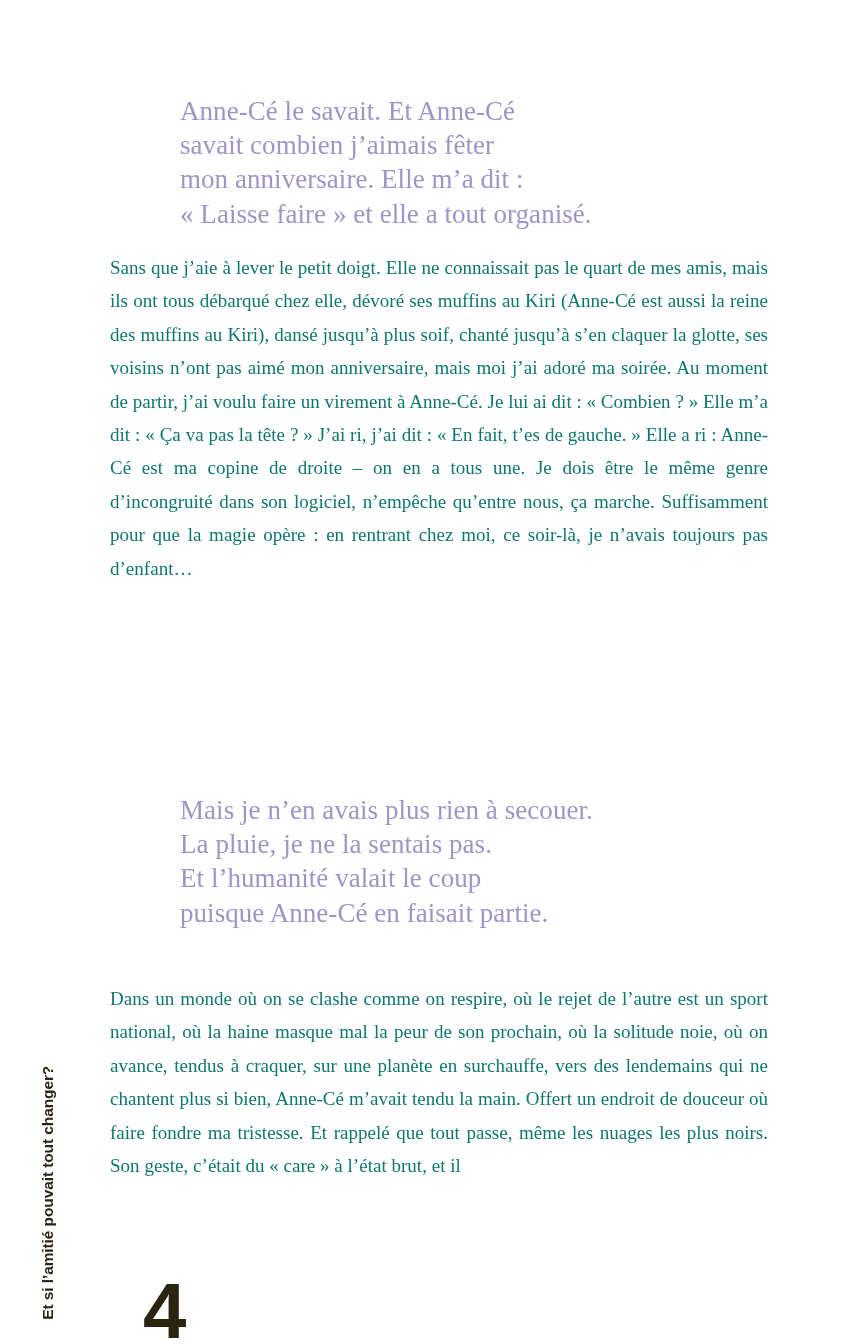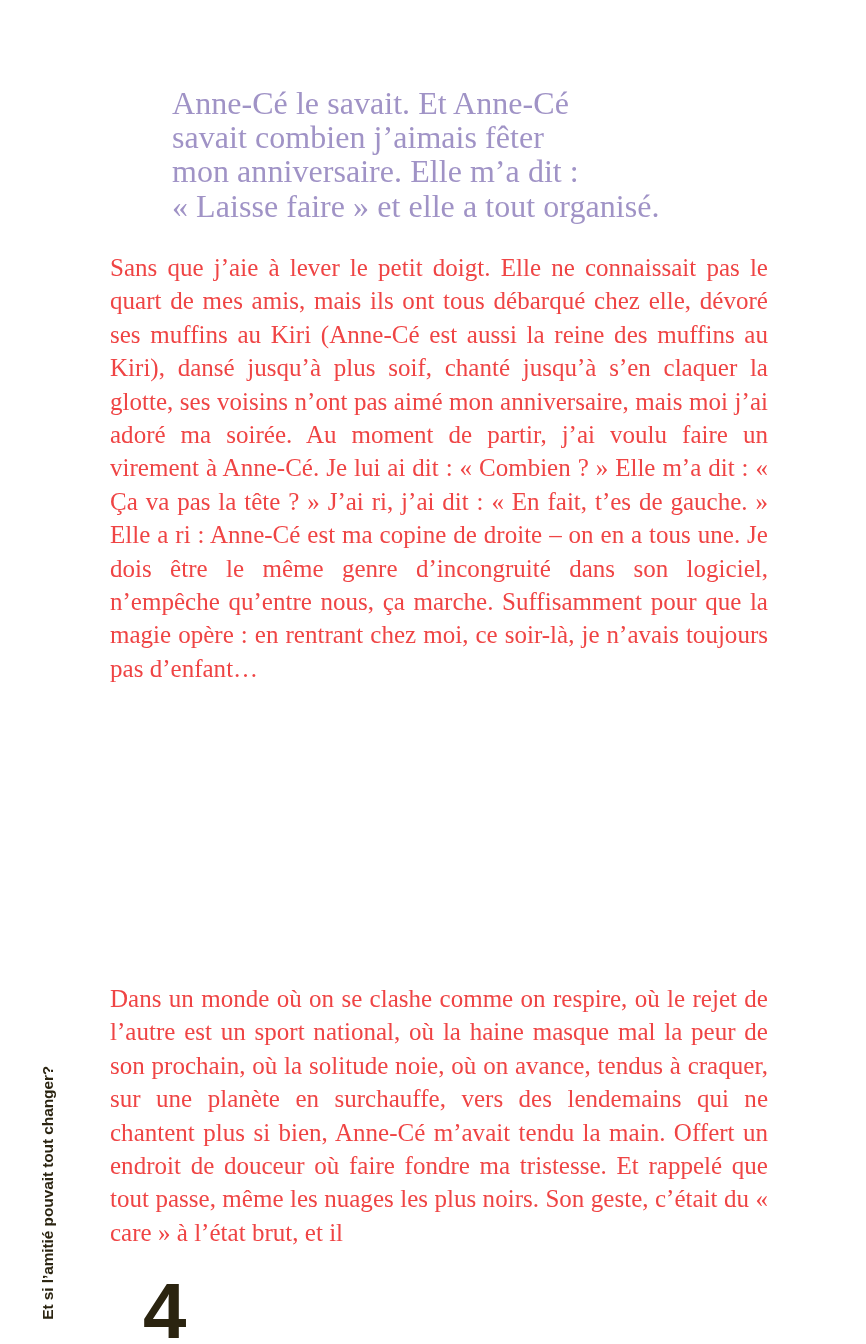--- a/index.html
+++ b/index.html
@@ -50,33 +50,33 @@
     position: absolute;
     left: 110px;
     top: 0;
     width: 658px;
     height: 1344px;
   }
 
   
   .pullquote {
     color: #a093c6;
-    font-size: 32px;
+    font-size: 27px;
     line-height: 34.2px;
-    margin: 4px;
+    margin: 12px;
     padding-left: 58px;
     text-align: left;
     white-space: pre-line;
     letter-spacing: 0.05px;
   }
 
   
   .body-para {
-    color: #ef4444;
-    font-size: 25px;
+    color: #0f766e;
+    font-size: 19px;
     line-height: 33.4px;
     margin: 0;
     text-align: justify;
     text-justify: inter-word;
     letter-spacing: 0.02px;
     hyphens: none;
   }
   .body-para.last-clipped {
     text-align: justify;
   }
@@ -115,20 +115,26 @@
       <p class="pullquote">Anne-Cé le savait. Et Anne-Cé
 savait combien j’aimais fêter
 mon anniversaire. Elle m’a dit :
 « Laisse faire » et elle a tout organisé.</p>
     </div>
 
     <div class="block-para-1">
       <p class="body-para">Sans que j’aie à lever le petit doigt. Elle ne connaissait pas le quart de mes amis, mais ils ont tous débarqué chez elle, dévoré ses muffins au Kiri (Anne-Cé est aussi la reine des muffins au Kiri), dansé jusqu’à plus soif, chanté jusqu’à s’en claquer la glotte, ses voisins n’ont pas aimé mon anniversaire, mais moi j’ai adoré ma soirée. Au moment de partir, j’ai voulu faire un virement à Anne-Cé. Je lui ai dit : « Combien ? » Elle m’a dit : « Ça va pas la tête ? » J’ai ri, j’ai dit : « En fait, t’es de gauche. » Elle a ri : Anne-Cé est ma copine de droite – on en a tous une. Je dois être le même genre d’incongruité dans son logiciel, n’empêche qu’entre nous, ça marche. Suffisamment pour que la magie opère : en rentrant chez moi, ce soir-là, je n’avais toujours pas d’enfant…</p>
     </div>
 
+    <div class="block-quote-2">
+      <p class="pullquote">Mais je n’en avais plus rien à secouer.
+La pluie, je ne la sentais pas.
+Et l’humanité valait le coup
+puisque Anne-Cé en faisait partie.</p>
+    </div>
 
     <div class="block-para-2">
       <p class="body-para last-clipped">Dans un monde où on se clashe comme on respire, où le rejet de l’autre est un sport national, où la haine masque mal la peur de son prochain, où la solitude noie, où on avance, tendus à craquer, sur une planète en surchauffe, vers des lendemains qui ne chantent plus si bien, Anne-Cé m’avait tendu la main. Offert un endroit de douceur où faire fondre ma tristesse. Et rappelé que tout passe, même les nuages les plus noirs. Son geste, c’était du « care » à l’état brut, et il</p>
     </div>
 
   </div>
 
   <div class="folio">4</div>
 
 </div>

